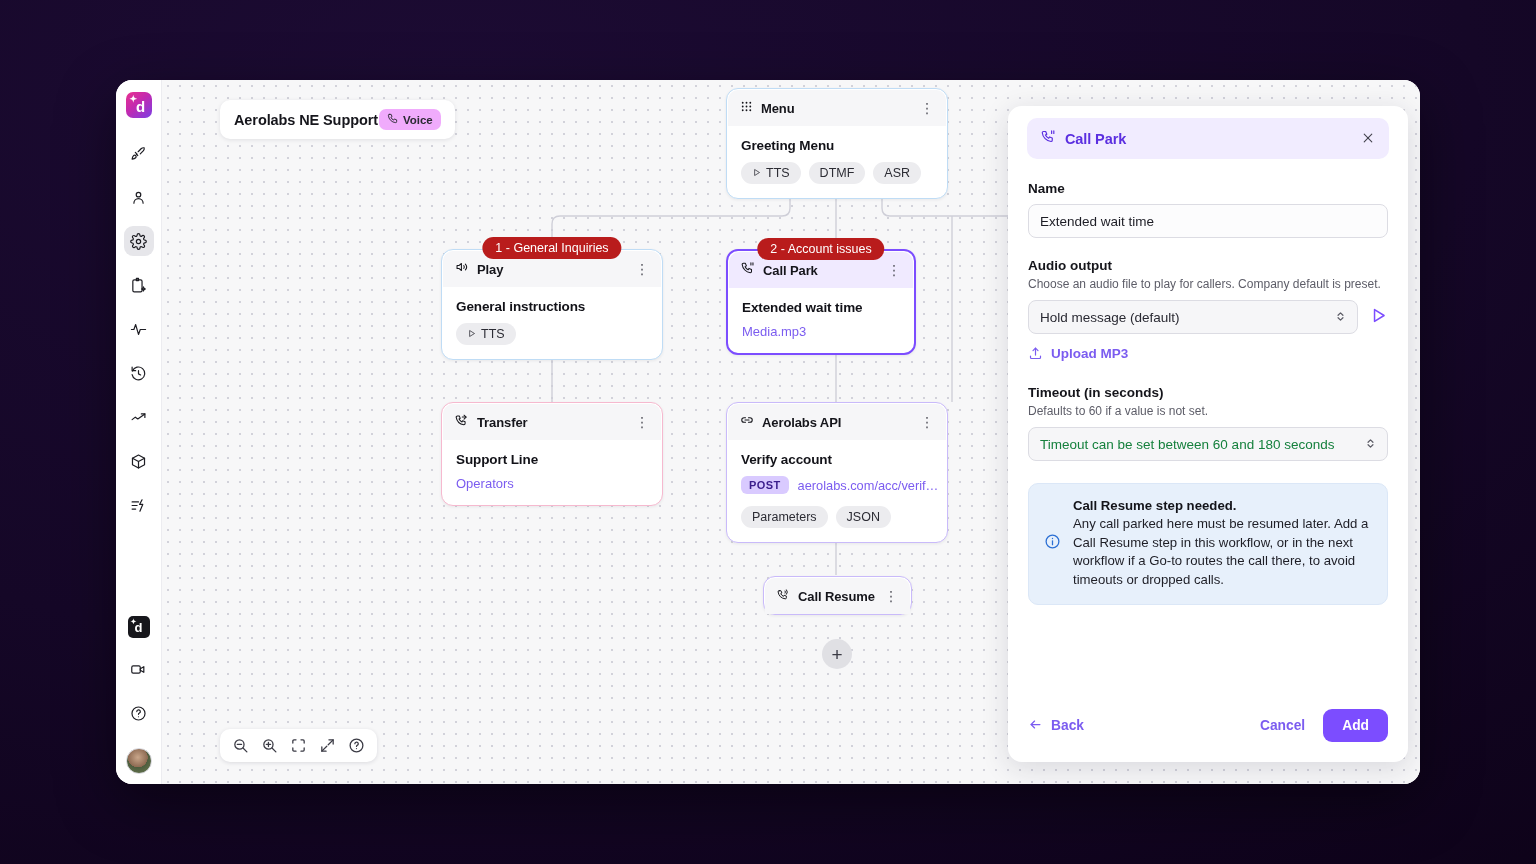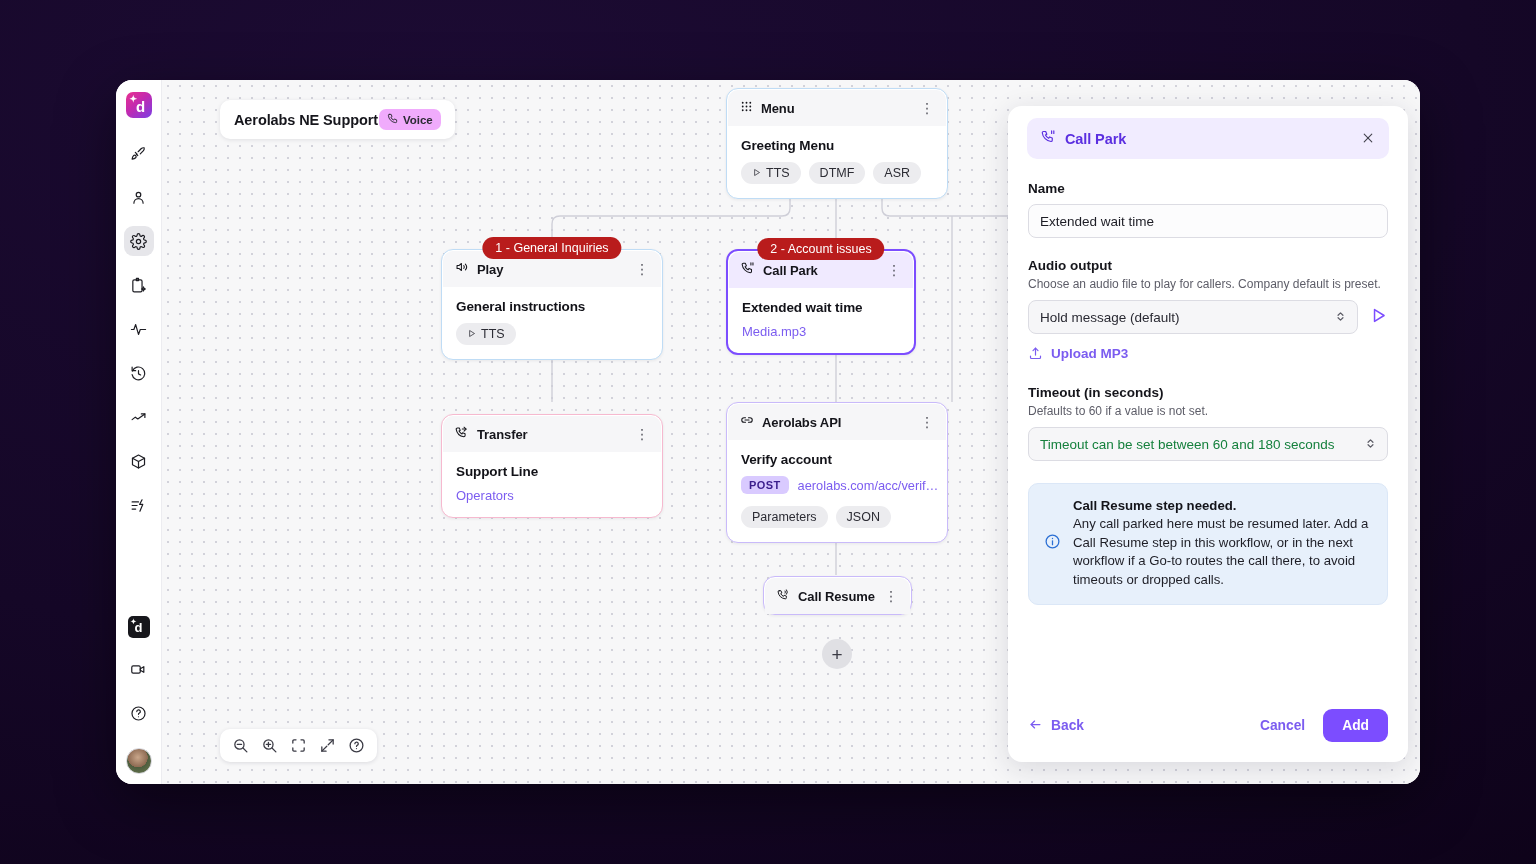--- a/index.html
+++ b/index.html
@@ -123,21 +123,21 @@
     position: absolute; top: -13px; left: 50%; transform: translateX(-50%);
     background: #b91c1c; color: #fff; border-radius: 999px;
     padding: 4px 13px; font-size: 12.5px; white-space: nowrap;
     z-index: 5;
   }
 
   
   .node.sel-blue   { border-color: #bfdcf5; }
   .node.sel-purple { border-color: #7c4dff; border-width: 2.5px; }
   .node.sel-purple .nhead { background: #f0eaff; }
-  .node.sel-pink   { border-color: #f6b9cf; margin-top: 12px; }
+  .node.sel-pink   { border-color: #f6b9cf; }
   .node.sel-lilac  { border-color: #c9bafa; }
   .node.sel-lilac2 { border-color: #c9bafa; }
 
   .pill.post {
     background: #d9caff; color: #3b1e8c; font-weight: 700;
     font-size: 11px; letter-spacing: .4px; padding: 3px 8px; border-radius: 6px;
   }
   .api-row { display: flex; align-items: center; gap: 9px; margin-bottom: 12px; }
   .api-url { font-size: 12.8px; color: #7b5cf0; white-space: nowrap; }
 

